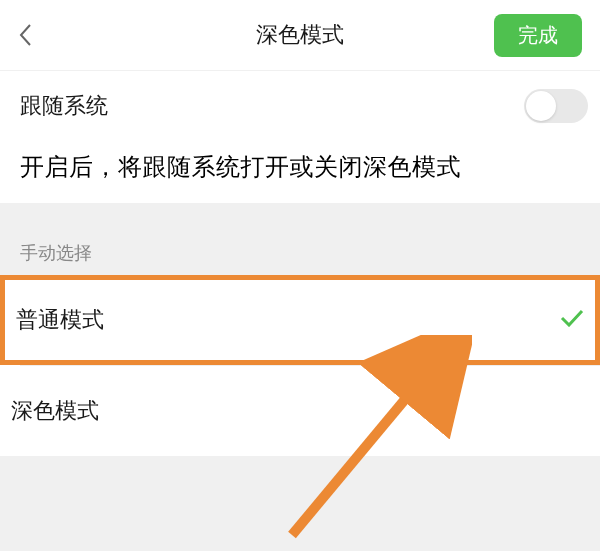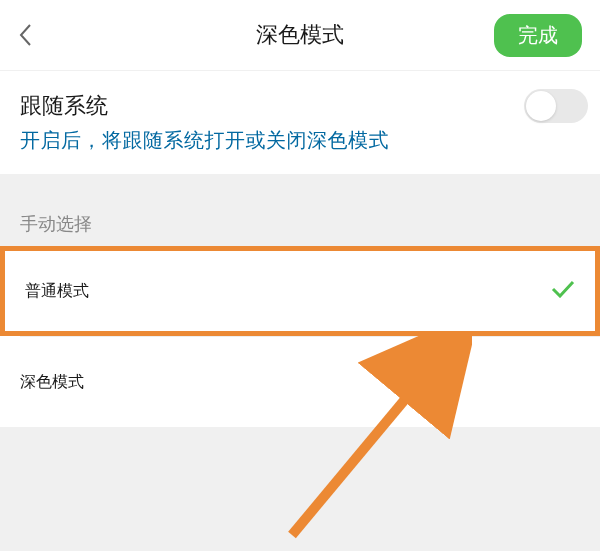--- a/index.html
+++ b/index.html
@@ -41,21 +41,21 @@
       font-weight: 500;
       position: absolute;
       left: 50%;
       transform: translateX(-50%);
     }
     .done-btn {
       background: #4fc14f;
       color: #fff;
       font-size: 20px;
       padding: 8px 24px;
-      border-radius: 16px;
+      border-radius: 8px;
       border: none;
       cursor: pointer;
     }
     .section-follow {
       background: #fff;
       padding: 18px 12px 20px 20px;
       margin-top: 1px;
     }
     .follow-row {
       display: flex;
@@ -78,41 +78,41 @@
       width: 30px;
       height: 30px;
       background: #fff;
       border-radius: 50%;
       position: absolute;
       top: 2px;
       left: 2px;
       box-shadow: 0 1px 3px rgba(0,0,0,0.15);
     }
     .follow-desc {
-      font-size: 20px;
-      color: #0369a1;
-      margin-top: 4px;
+      font-size: 24px;
+      color: #000000;
+      margin-top: 28px;
       letter-spacing: 0.5px;
     }
     .manual-header {
       font-size: 18px;
       color: #888;
       padding: 38px 20px 10px 20px;
       font-family: Liberation Serif, serif;
     }
     .option-list {
       background: #fff;
     }
     .option {
       height: 90px;
       display: flex;
       align-items: center;
       justify-content: space-between;
-      padding: 0 20px;
-      font-size: 16px;
+      padding: 0 11px;
+      font-size: 22px;
       color: #1a1a1a;
       cursor: pointer;
       position: relative;
     }
     .option.selected {
       border: 5px solid #ec8934;
     }
     .divider {
       height: 1px;
       background: #eee;

